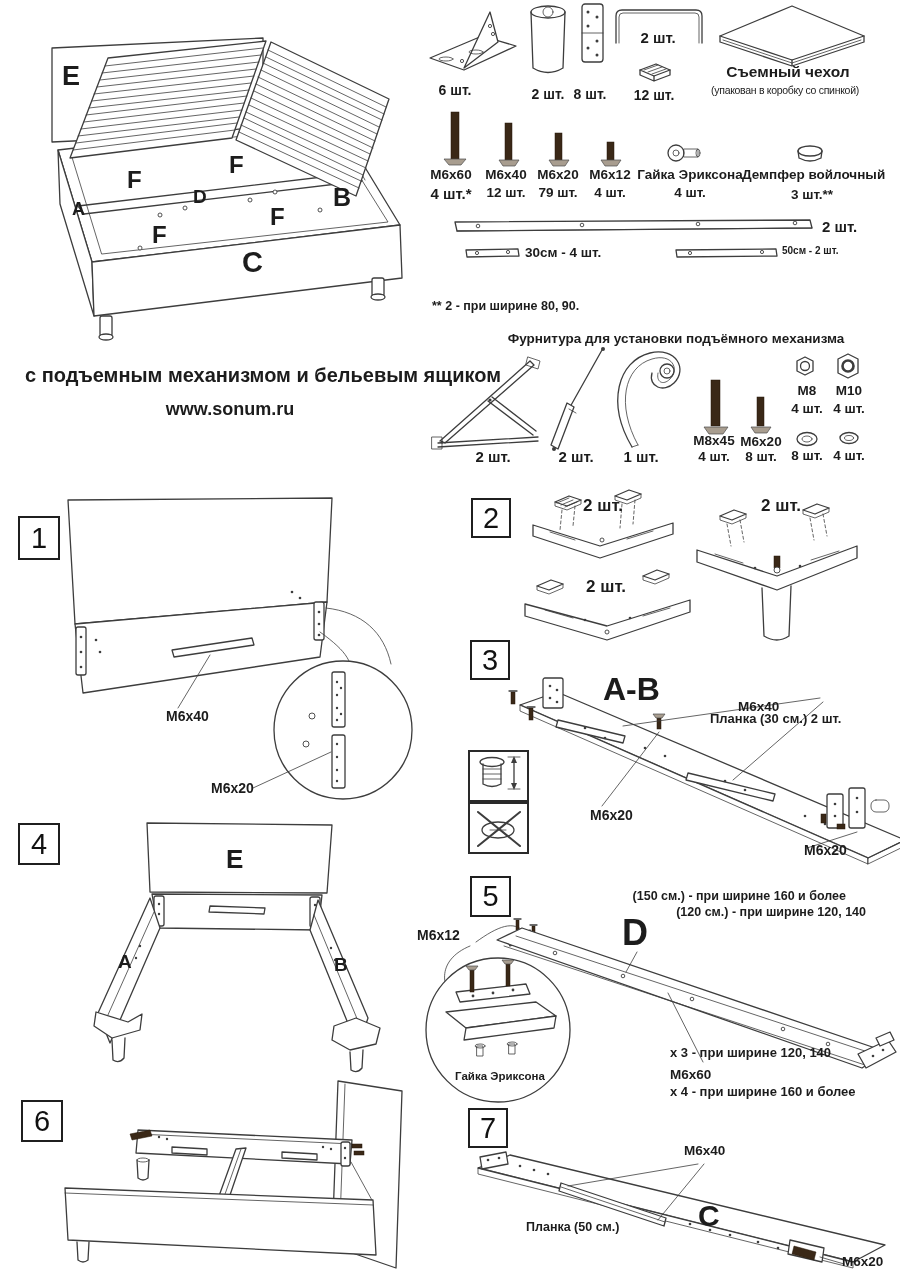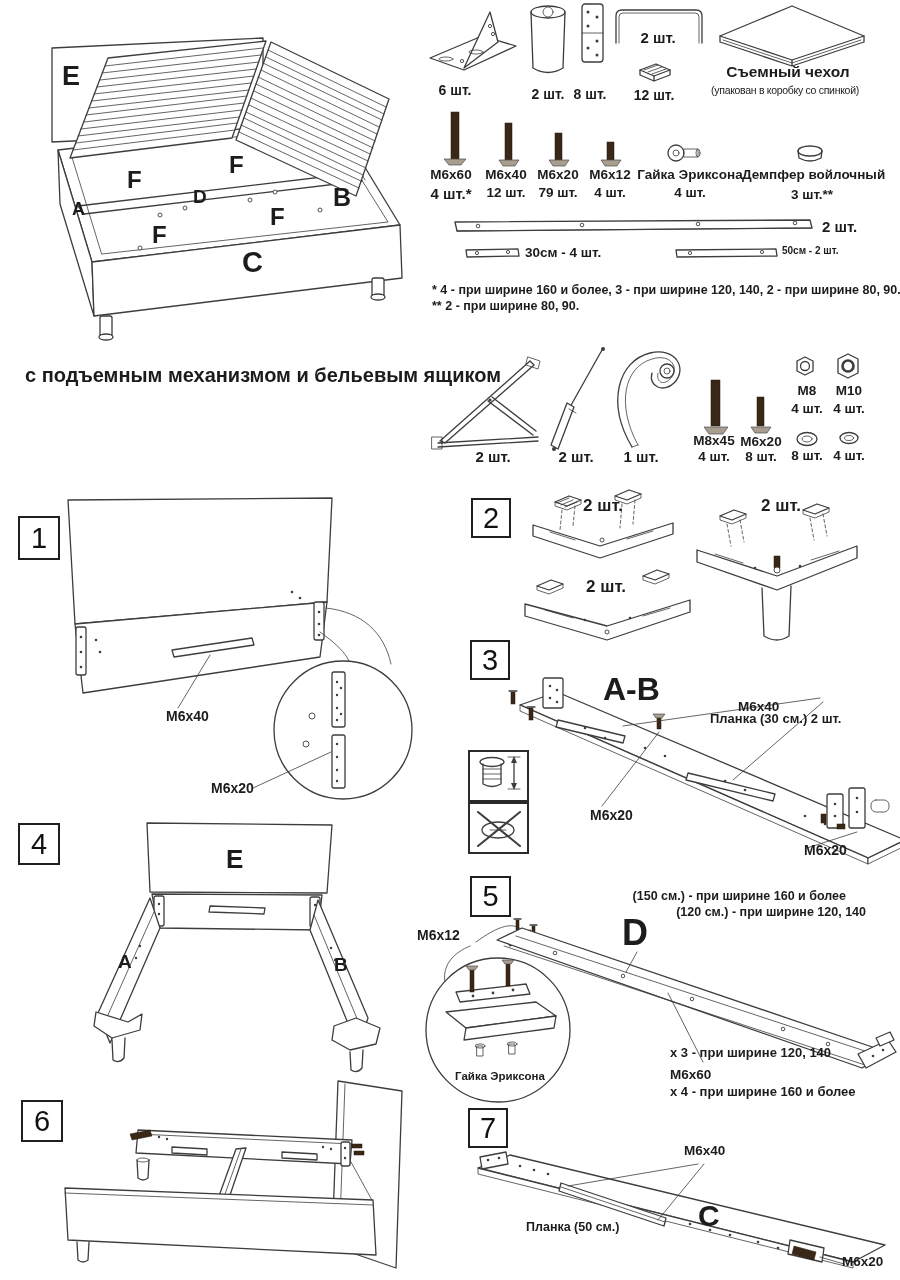--- a/index.html
+++ b/index.html
@@ -204,25 +204,26 @@
   <div class="lbl b c" style="left:531px;top:186px;width:54px;font-size:13.5px">79 шт.</div>
   <div class="lbl b c" style="left:583px;top:168px;width:54px;font-size:13.5px">M6x12</div>
   <div class="lbl b c" style="left:583px;top:186px;width:54px;font-size:13.5px">4 шт.</div>
   <div class="lbl b c" style="left:636px;top:168px;width:108px;font-size:13.5px">Гайка Эриксона</div>
   <div class="lbl b c" style="left:664px;top:186px;width:52px;font-size:13.5px">4 шт.</div>
   <div class="lbl b c" style="left:742px;top:168px;width:132px;font-size:13.5px">Демпфер войлочный</div>
   <div class="lbl b c" style="left:782px;top:188px;width:60px;font-size:13.5px">3 шт.**</div>
   <div class="lbl b" style="left:822px;top:219px;font-size:15px">2 шт.</div>
   <div class="lbl b" style="left:525px;top:246px;font-size:13.5px">30см - 4 шт.</div>
   <div class="lbl b" style="left:782px;top:246px;font-size:10px">50см - 2 шт.</div>
-  <div class="lbl b" style="left:432px;top:284px;font-size:12.5px">* 4 - при ширине 160 и более, 3 - при ширине 120, 140, 2 - при ширине 80, 90.</div>
   <div class="lbl b" style="left:432px;top:300px;font-size:12.5px">** 2 - при ширине 80, 90.</div>
 
   <div class="lbl b c" style="left:25px;top:365px;width:410px;font-size:20px">с подъемным механизмом и бельевым ящиком</div>
-
+  <div class="lbl b c" style="left:25px;top:400px;width:410px;font-size:18px">www.sonum.ru</div>
+
+  <div class="lbl b c" style="left:451px;top:332px;width:450px;font-size:13.5px">Фурнитура для установки подъёмного механизма</div>
   <svg class="art" style="left:430px;top:345px" width="460" height="122" viewBox="0 0 460 122">
     <g>
       <path class="ln" d="M8,98 L108,92 M8,102 L108,96"></path>
       <path class="ln" d="M10,96 L100,16 M15,98 L104,20 M100,16 L104,20"></path>
       <path class="ln" d="M58,56 L103,90 M62,52 L106,86"></path>
       <rect class="ln thn" x="2" y="92" width="10" height="12"></rect>
       <polygon class="ln thn" points="98,12 110,16 108,24 96,20"></polygon>
       <circle class="fdot" cx="60" cy="55" r="1.6"></circle>
         <circle class="fdot" cx="12" cy="97" r="1.6"></circle>
     </g>

